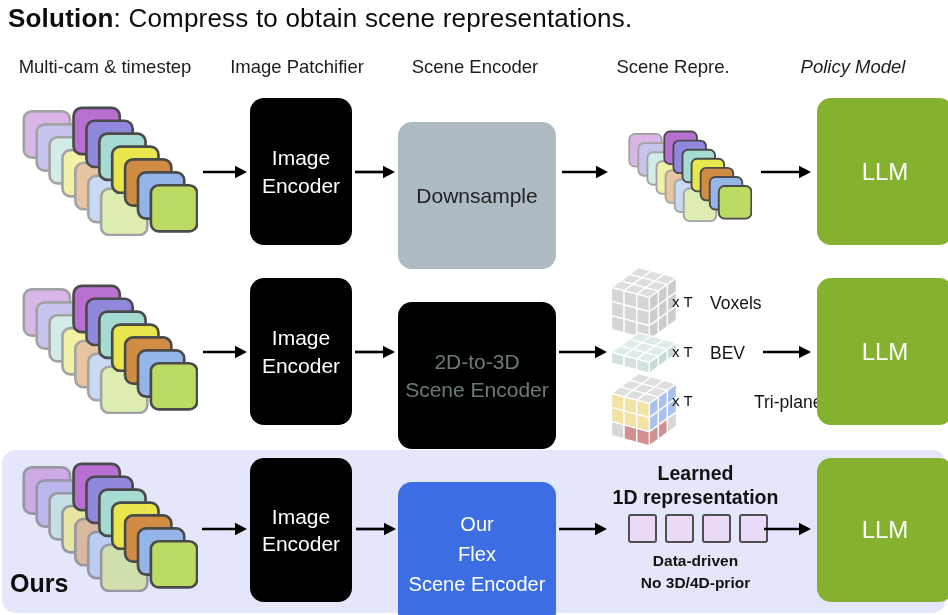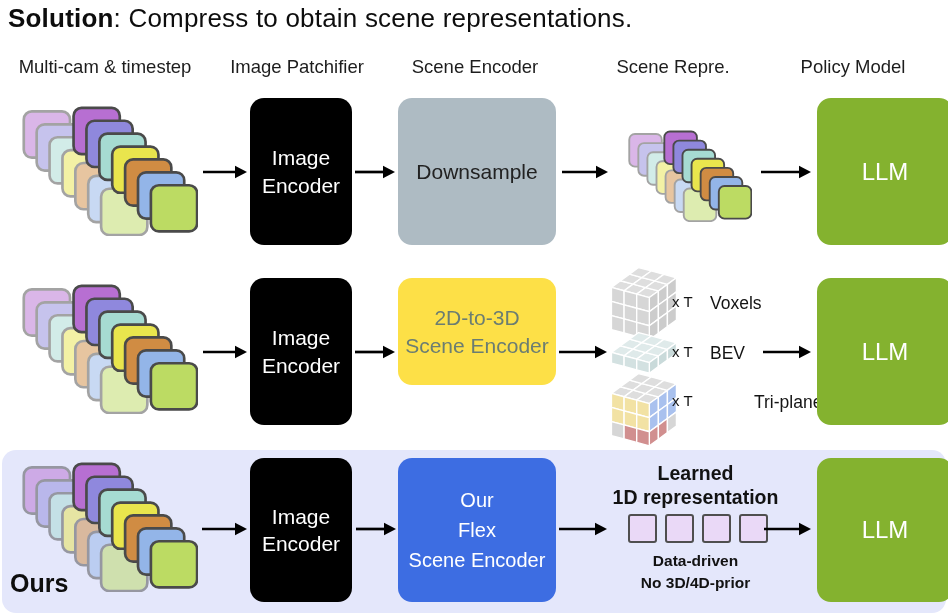--- a/index.html
+++ b/index.html
@@ -7,21 +7,21 @@
     position:relative;width:948px;height:615px;background:#ffffff;
     font-family:"Liberation Sans",sans-serif;color:#111;overflow:hidden;
   }
   .abs{position:absolute;}
   .title{left:8px;top:3px;font-size:26px;letter-spacing:.2px;color:#0d0d0d;white-space:nowrap;}
   .title .lead{font-weight:700;}
   .hdr{top:56px;font-size:18.5px;color:#1d1d1d;text-align:center;white-space:nowrap;}
   .box{display:flex;flex-direction:column;align-items:center;justify-content:center;
        border-radius:14px;text-align:center;line-height:1.3;}
   .blackbox{width:102px;color:#ffffff;font-size:21px;}
-  .scenebox{width:158px;font-size:21px;}
+  .scenebox{width:158px;font-size:21px;margin-top:24px;}
   .bluebox{color:#ffffff;font-size:20px;line-height:1.5;}
   .llmbox{width:136px;color:#ffffff;font-size:24px;}
   .band{left:2px;top:450px;width:944px;height:163px;border-radius:14px;}
   .replabel{font-size:18.5px;text-align:center;color:#151515;white-space:nowrap;}
   .boldlabel{font-weight:700;text-align:center;color:#121212;white-space:nowrap;}
   .xt{font-size:15px;color:#141414;white-space:nowrap;}
   .repname{font-size:17.5px;color:#141414;white-space:nowrap;}
   .ours{font-size:25px;font-weight:700;color:#0d0d0d;}
   .tokens{display:flex;gap:8px;}
   .token{width:29px;height:29px;border:2.4px solid #4f4f4f;border-radius:3px;box-sizing:border-box;}
@@ -35,21 +35,21 @@
   <div class="abs band" style="background: rgb(228, 231, 251);"></div>
 
   <div class="abs title">
     <span class="lead">Solution</span><span>: Compress to obtain scene representations.</span>
   </div>
 
   <div class="abs hdr" style="left:15px;width:180px;">Multi-cam &amp; timestep</div>
   <div class="abs hdr" style="left:222px;width:150px;">Image Patchifier</div>
   <div class="abs hdr" style="left:400px;width:150px;">Scene Encoder</div>
   <div class="abs hdr" style="left:598px;width:150px;">Scene Repre.</div>
-  <div class="abs hdr" style="left:778px;width:150px;">Policy Model</div>
+  <div class="abs hdr" style="left:778px;width:150px;font-style:italic;">Policy Model</div>
 
   <div class="abs iconslot" style="left:22px;top:106px;width:176px;height:130px;">
       <svg viewBox="0 0 198 146" width="100%" height="100%" preserveAspectRatio="xMidYMid meet">
         <g opacity="0.5">
           <rect x="2" y="6" width="52" height="52" rx="9" fill="#b76fd2" stroke="#4a4a4a" stroke-width="3"></rect>
           <rect x="16.5" y="20.5" width="52" height="52" rx="9" fill="#8f88dd" stroke="#4a4a4a" stroke-width="3"></rect>
           <rect x="31" y="35" width="52" height="52" rx="9" fill="#a6dbd2" stroke="#4a4a4a" stroke-width="3"></rect>
           <rect x="45.5" y="49.5" width="52" height="52" rx="9" fill="#e9e54d" stroke="#4a4a4a" stroke-width="3"></rect>
           <rect x="60" y="64" width="52" height="52" rx="9" fill="#d08c43" stroke="#4a4a4a" stroke-width="3"></rect>
           <rect x="74.5" y="78.5" width="52" height="52" rx="9" fill="#93b5e8" stroke="#4a4a4a" stroke-width="3"></rect>
@@ -154,21 +154,21 @@
   <div class="abs box blackbox" style="left: 250px; top: 278px; height: 147px; background: rgb(0, 0, 0);">
     <div>Image</div>
     <div>Encoder</div>
   </div>
   <div class="abs iconslot" style="left:355px;top:345px;width:40px;">
       <svg width="40" height="14" viewBox="0 0 40 14">
         <line x1="0" y1="7" x2="30" y2="7" stroke="#000" stroke-width="2.7"></line>
         <polygon points="28,0.8 40,7 28,13.2" fill="#000"></polygon>
       </svg>
     </div>
-  <div class="abs box scenebox" style="left: 398px; top: 278px; height: 107px; background: #fde047; color: rgb(107, 125, 114);">
+  <div class="abs box scenebox" style="left: 398px; top: 278px; height: 147px; background: #000000; color: rgb(107, 125, 114);">
     <div>2D-to-3D</div>
     <div>Scene Encoder</div>
   </div>
   <div class="abs iconslot" style="left:559px;top:345px;width:48px;">
       <svg width="48" height="14" viewBox="0 0 48 14">
         <line x1="0" y1="7" x2="38" y2="7" stroke="#000" stroke-width="2.7"></line>
         <polygon points="36,0.8 48,7 36,13.2" fill="#000"></polygon>
       </svg>
     </div>
 

